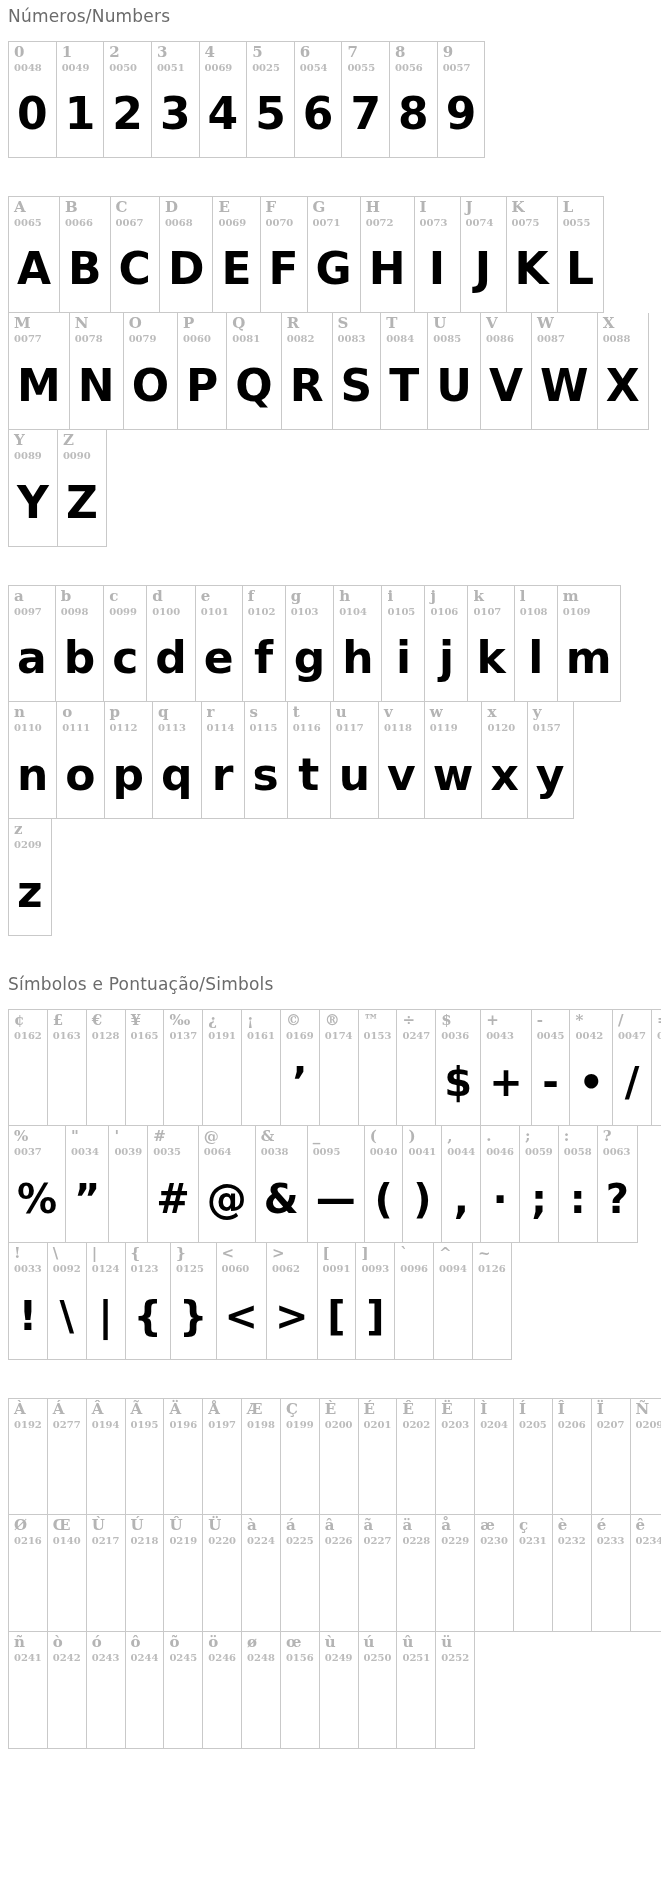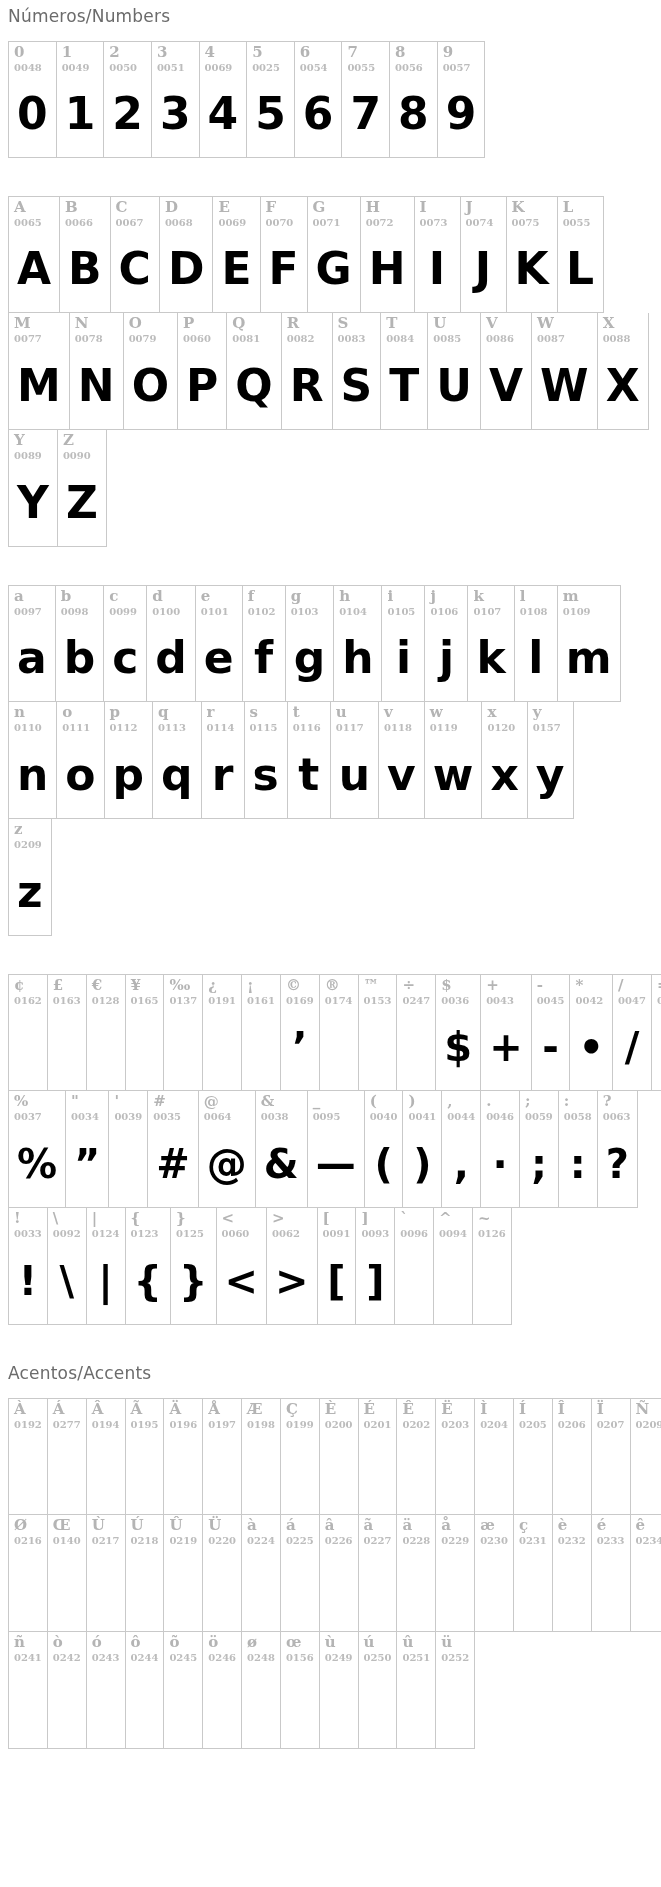--- a/index.html
+++ b/index.html
@@ -423,20 +423,21 @@
           <div class="cell">
             <div class="clabel">z</div>
             <div class="ccode">0209</div>
             <div class="cglyph">z</div>
           </div>
         </div>
       </div>
   </section>
 
   <section class="charmap-section">
+    <h2 class="section-title">Símbolos e Pontuação/Simbols</h2>
     <div class="ctable s3">
         <div class="crow">
           <div class="cell">
             <div class="clabel">¢</div>
             <div class="ccode">0162</div>
             <div class="cglyph"></div>
           </div>
           <div class="cell">
             <div class="clabel">£</div>
             <div class="ccode">0163</div>
@@ -649,21 +650,20 @@
           <div class="cell">
             <div class="clabel">~</div>
             <div class="ccode">0126</div>
             <div class="cglyph"></div>
           </div>
         </div>
       </div>
   </section>
 
   <section class="charmap-section">
-    <h2 class="section-title">Acentos/Accents</h2>
     <div class="ctable s4">
         <div class="crow">
           <div class="cell">
             <div class="clabel">À</div>
             <div class="ccode">0192</div>
             <div class="cglyph"></div>
           </div>
           <div class="cell">
             <div class="clabel">Á</div>
             <div class="ccode">0277</div>

